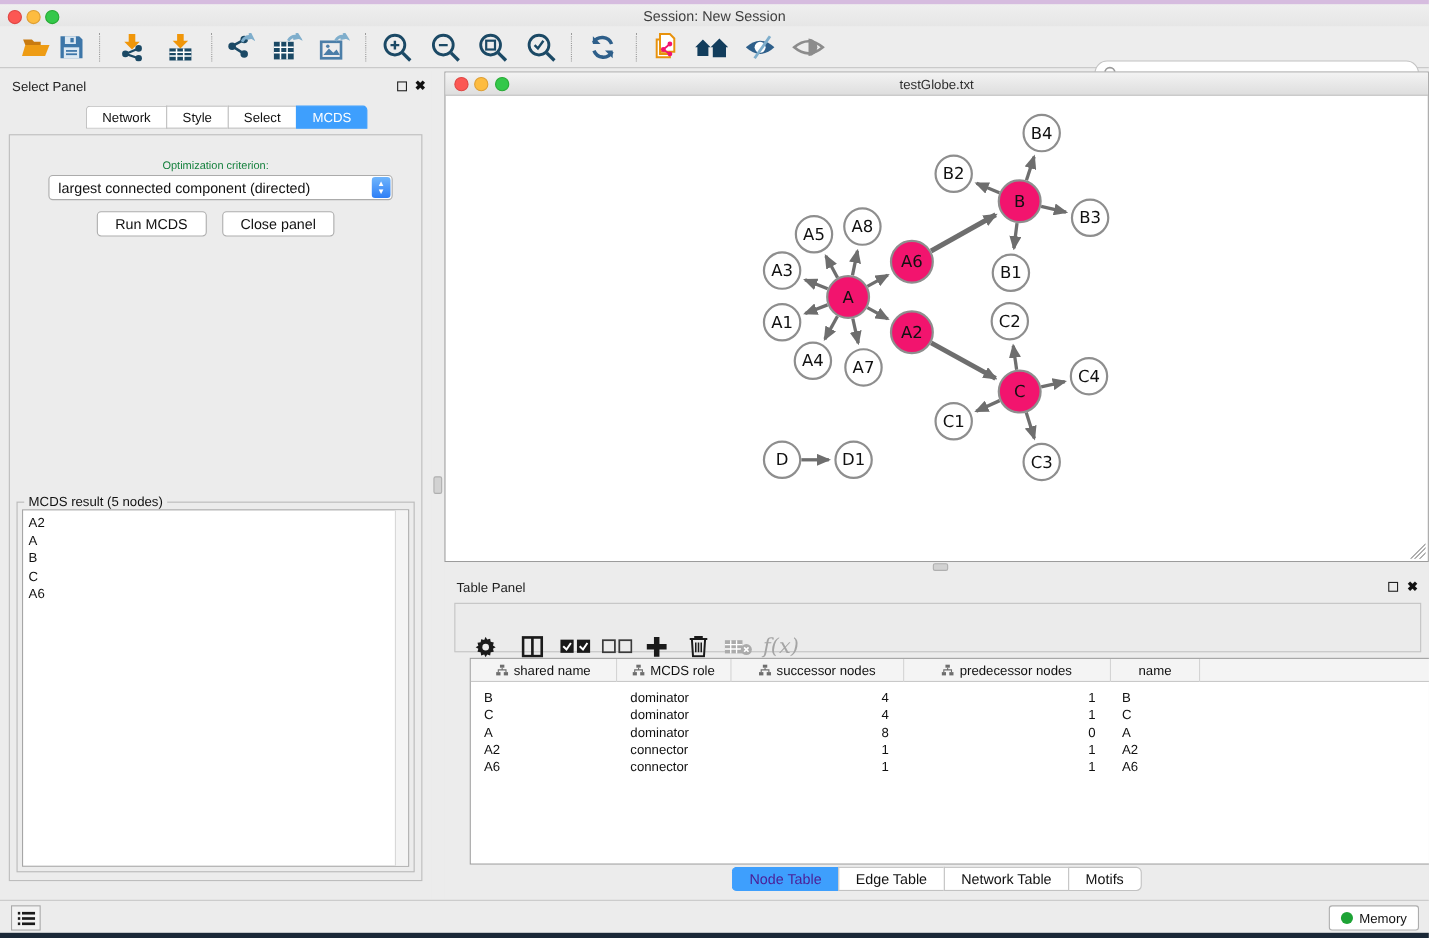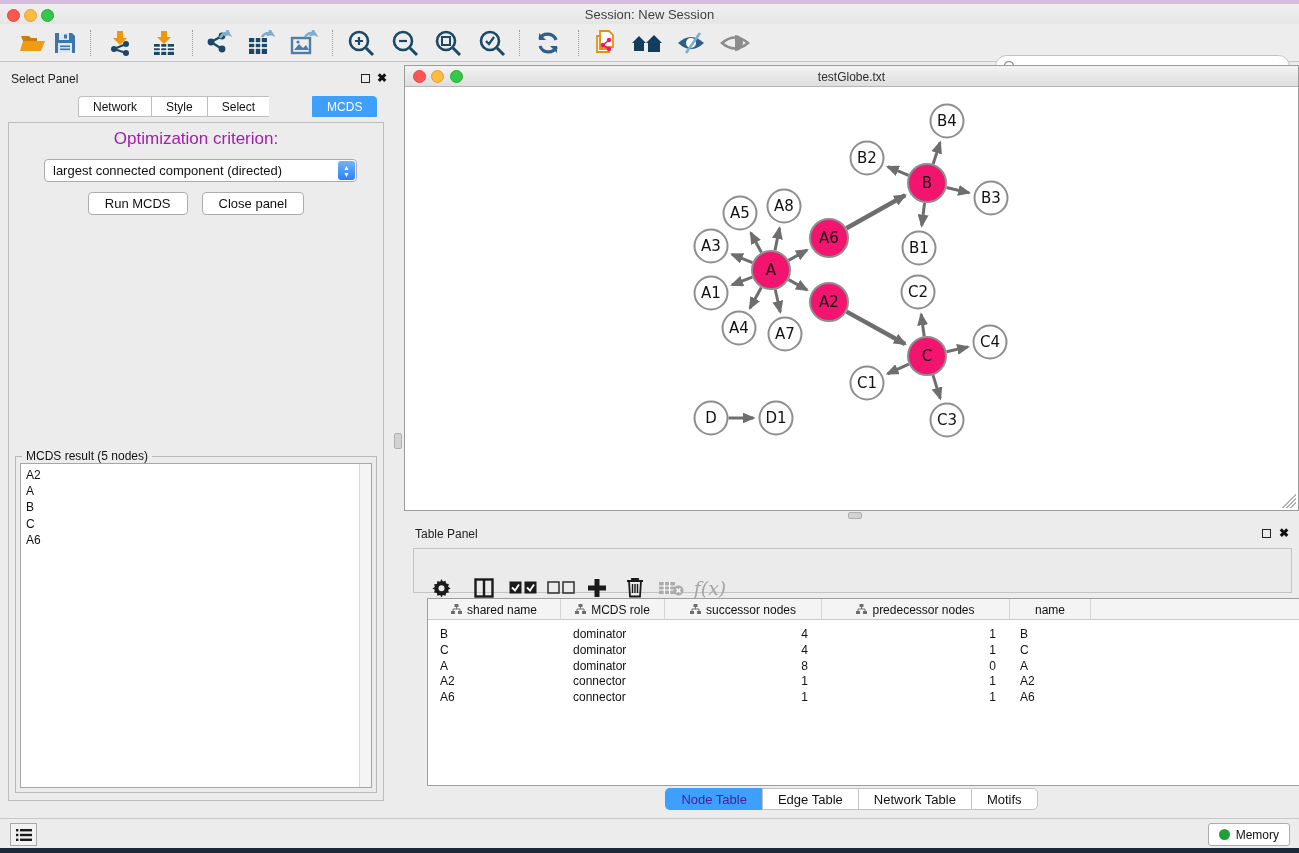--- a/index.html
+++ b/index.html
@@ -33,26 +33,26 @@
   .control-panel { position:absolute; left:0; top:65px; width:392px; height:753px; background:#ECECEC; }
   .panel-header { position:absolute; left:0; top:0; width:100%; height:26px; }
   .panel-title { position:absolute; left:11px; top:7px; font-size:12px; color:#222; }
   .float-icon { position:absolute; width:9px; height:9px; border:1.5px solid #222; top:9px; }
   .close-icon { position:absolute; top:6px; font-size:12px; color:#111; font-weight:bold; }
 
   .cp-tabs { position:absolute; left:78px; top:31px; height:21px; display:flex; }
   .cp-tab { height:21px; padding:0 14px; font-size:12px; line-height:20px; color:#111;
             background:#FFFFFF; border:1px solid #BEBEBE; border-right:none; }
   .cp-tab:first-child { border-radius:4px 0 0 0; }
-  .cp-tab:last-child  { border-right:1px solid #BEBEBE; border-radius:0 4px 0 0;margin-left:43px; }
+  .cp-tab:last-child  { border-right:1px solid #BEBEBE; border-radius:0 4px 0 0; }
   .cp-tab.active { background:#3E9FFD; color:#FFFFFF; border-color:#3E9FFD; }
 
   .cp-body { position:absolute; left:8px; top:57px; width:376px; height:679px;
              border:1px solid #BDBDBD; background:#ECECEC; }
-  .opt-label { position:absolute; top:6px; width:100%; text-align:center; font-size:17px; color:#a21caf; }
+  .opt-label { position:absolute; top:23px; width:100%; text-align:center; font-size:10px; color:#15803d; }
   .dropdown { position:absolute; left:35px; top:36px; width:313px; height:23px; background:#FFFFFF;
               border:1px solid #ABABAB; border-radius:4px; font-size:13px; color:#111;
               display:flex; align-items:center; padding-left:8px; }
   .dd-stepper { position:absolute; right:1px; top:1px; width:17px; height:19px; border-radius:3px;
                 background:linear-gradient(#6FB5FC,#2E7FF6); color:#fff; font-size:7px;
                 display:flex; flex-direction:column; align-items:center; justify-content:center; line-height:7px; }
   .cp-buttons { position:absolute; top:69px; width:100%; display:flex; justify-content:center; gap:14px; }
   .btn { height:23px; padding:0 16px; background:#FFFFFF; border:1px solid #ADADAD; border-radius:4px;
          font-size:13px; color:#111; line-height:21px; }
 

